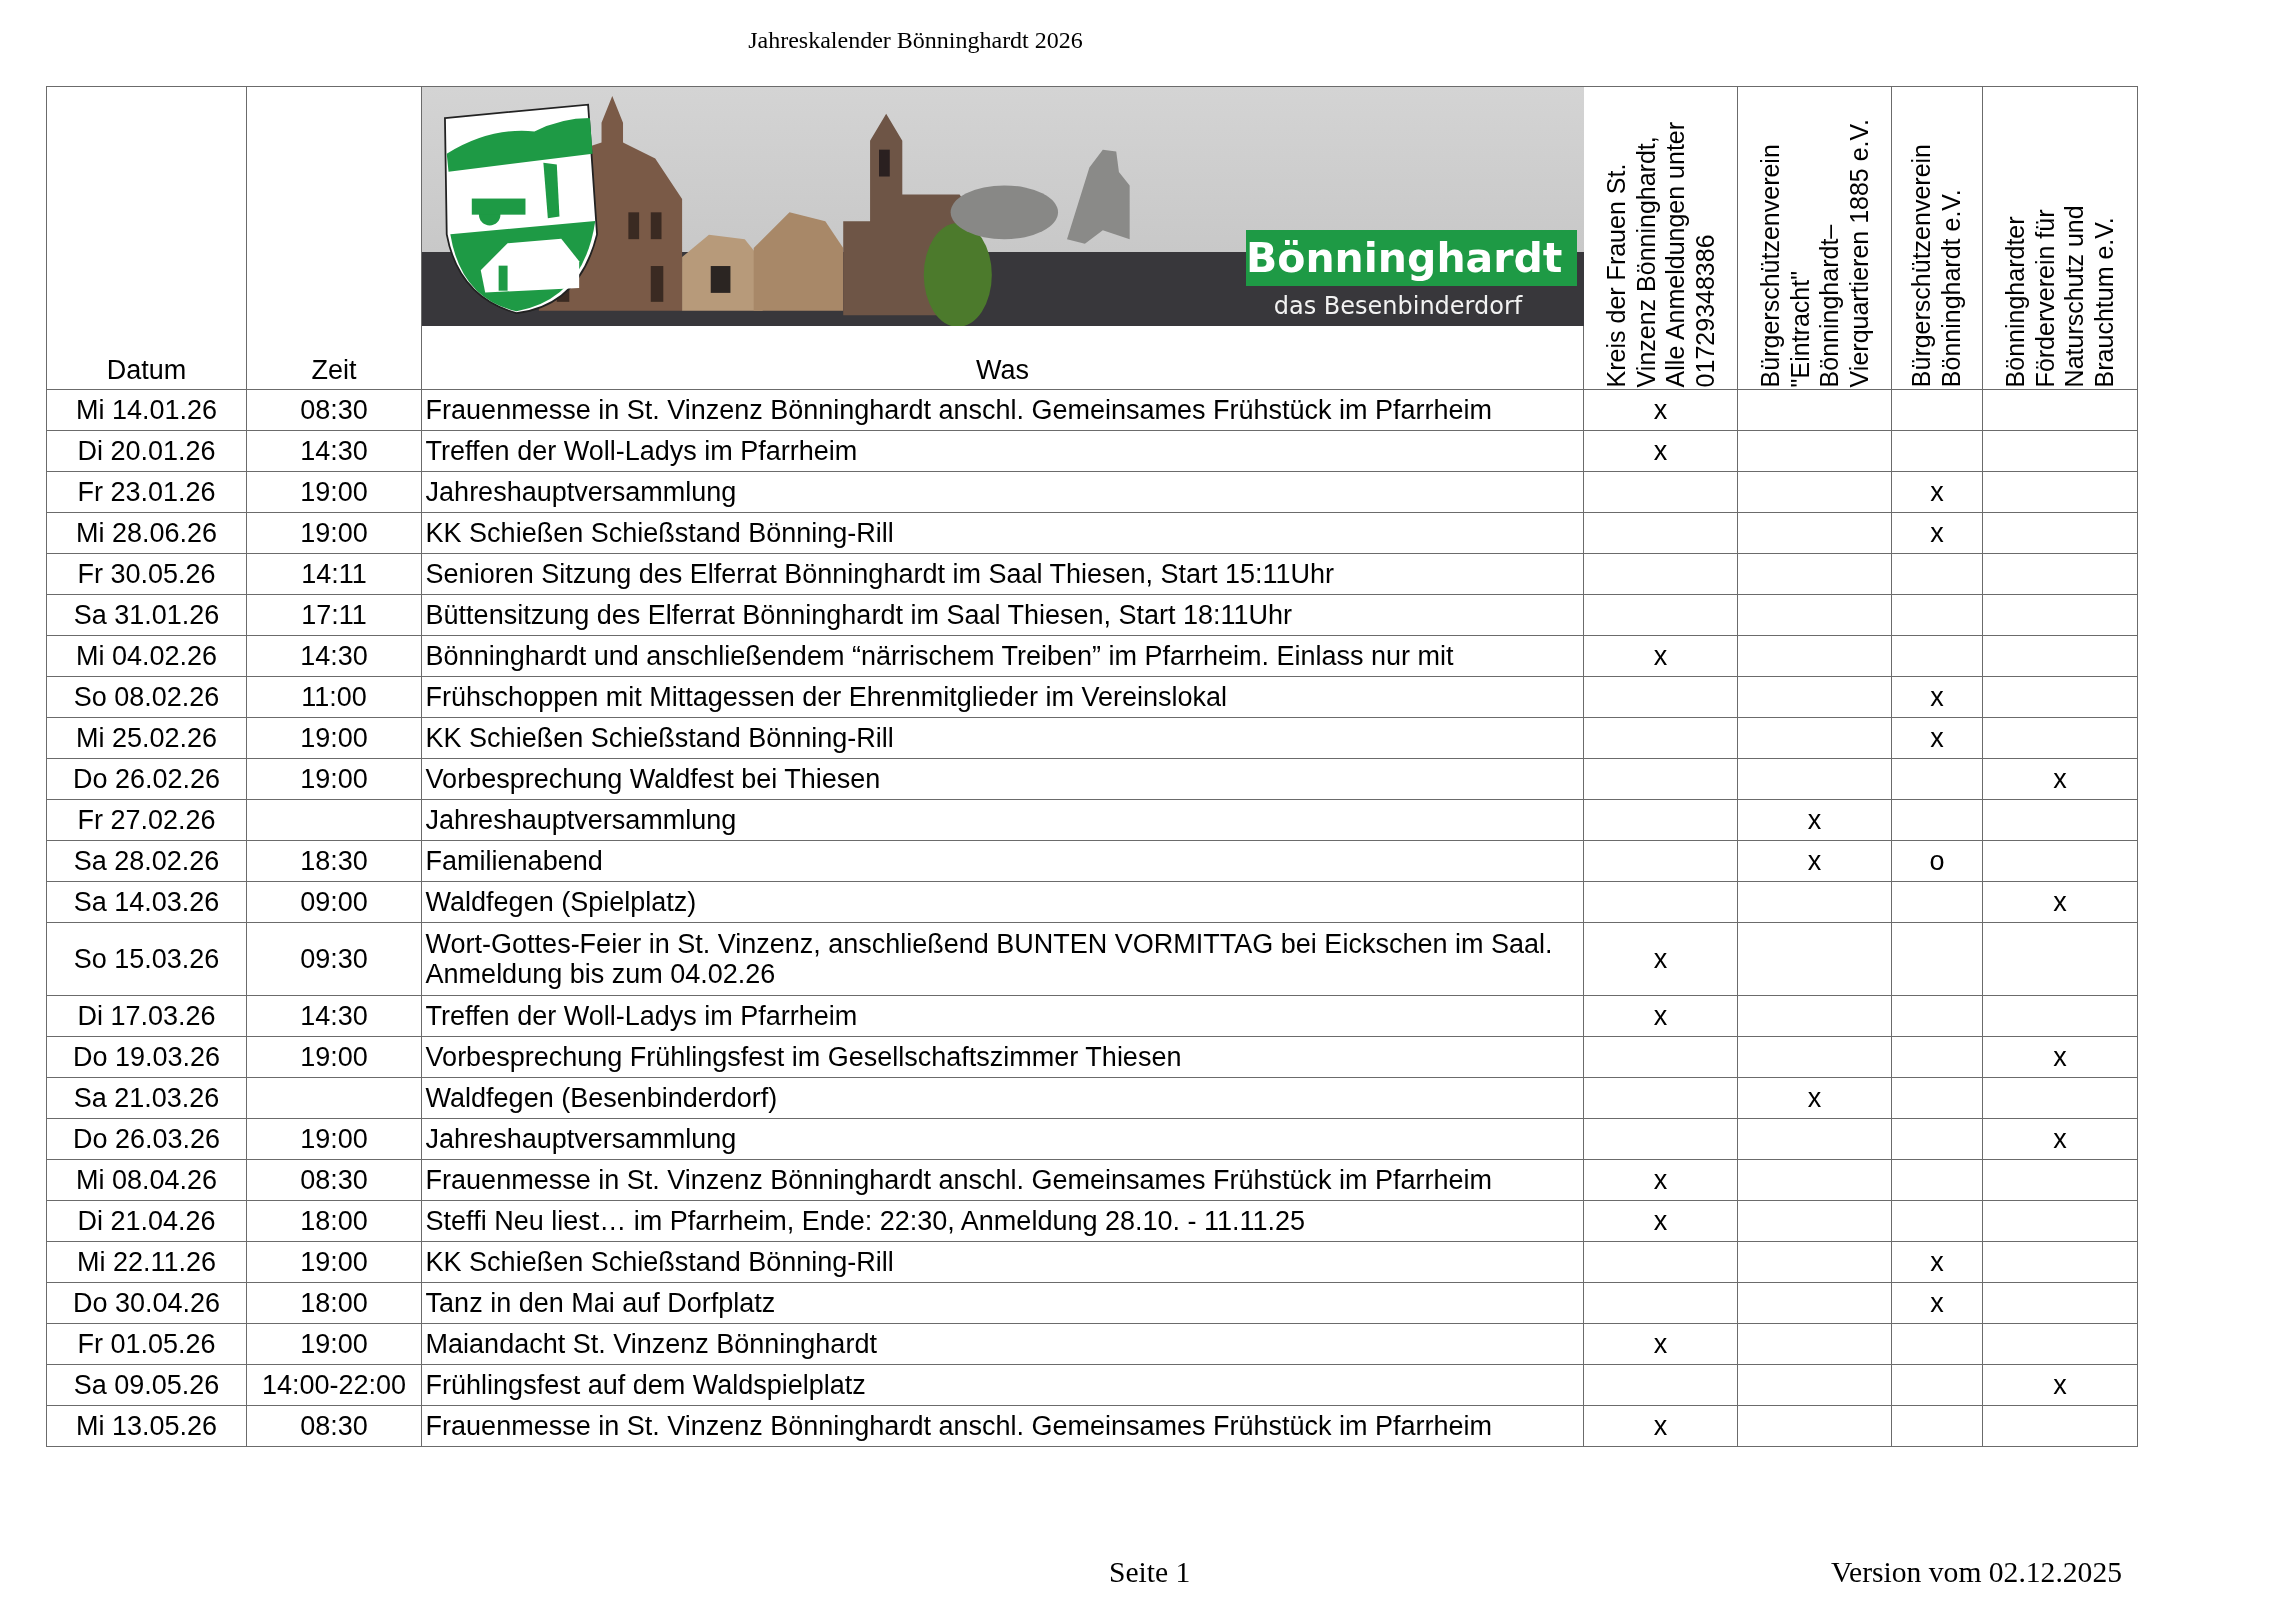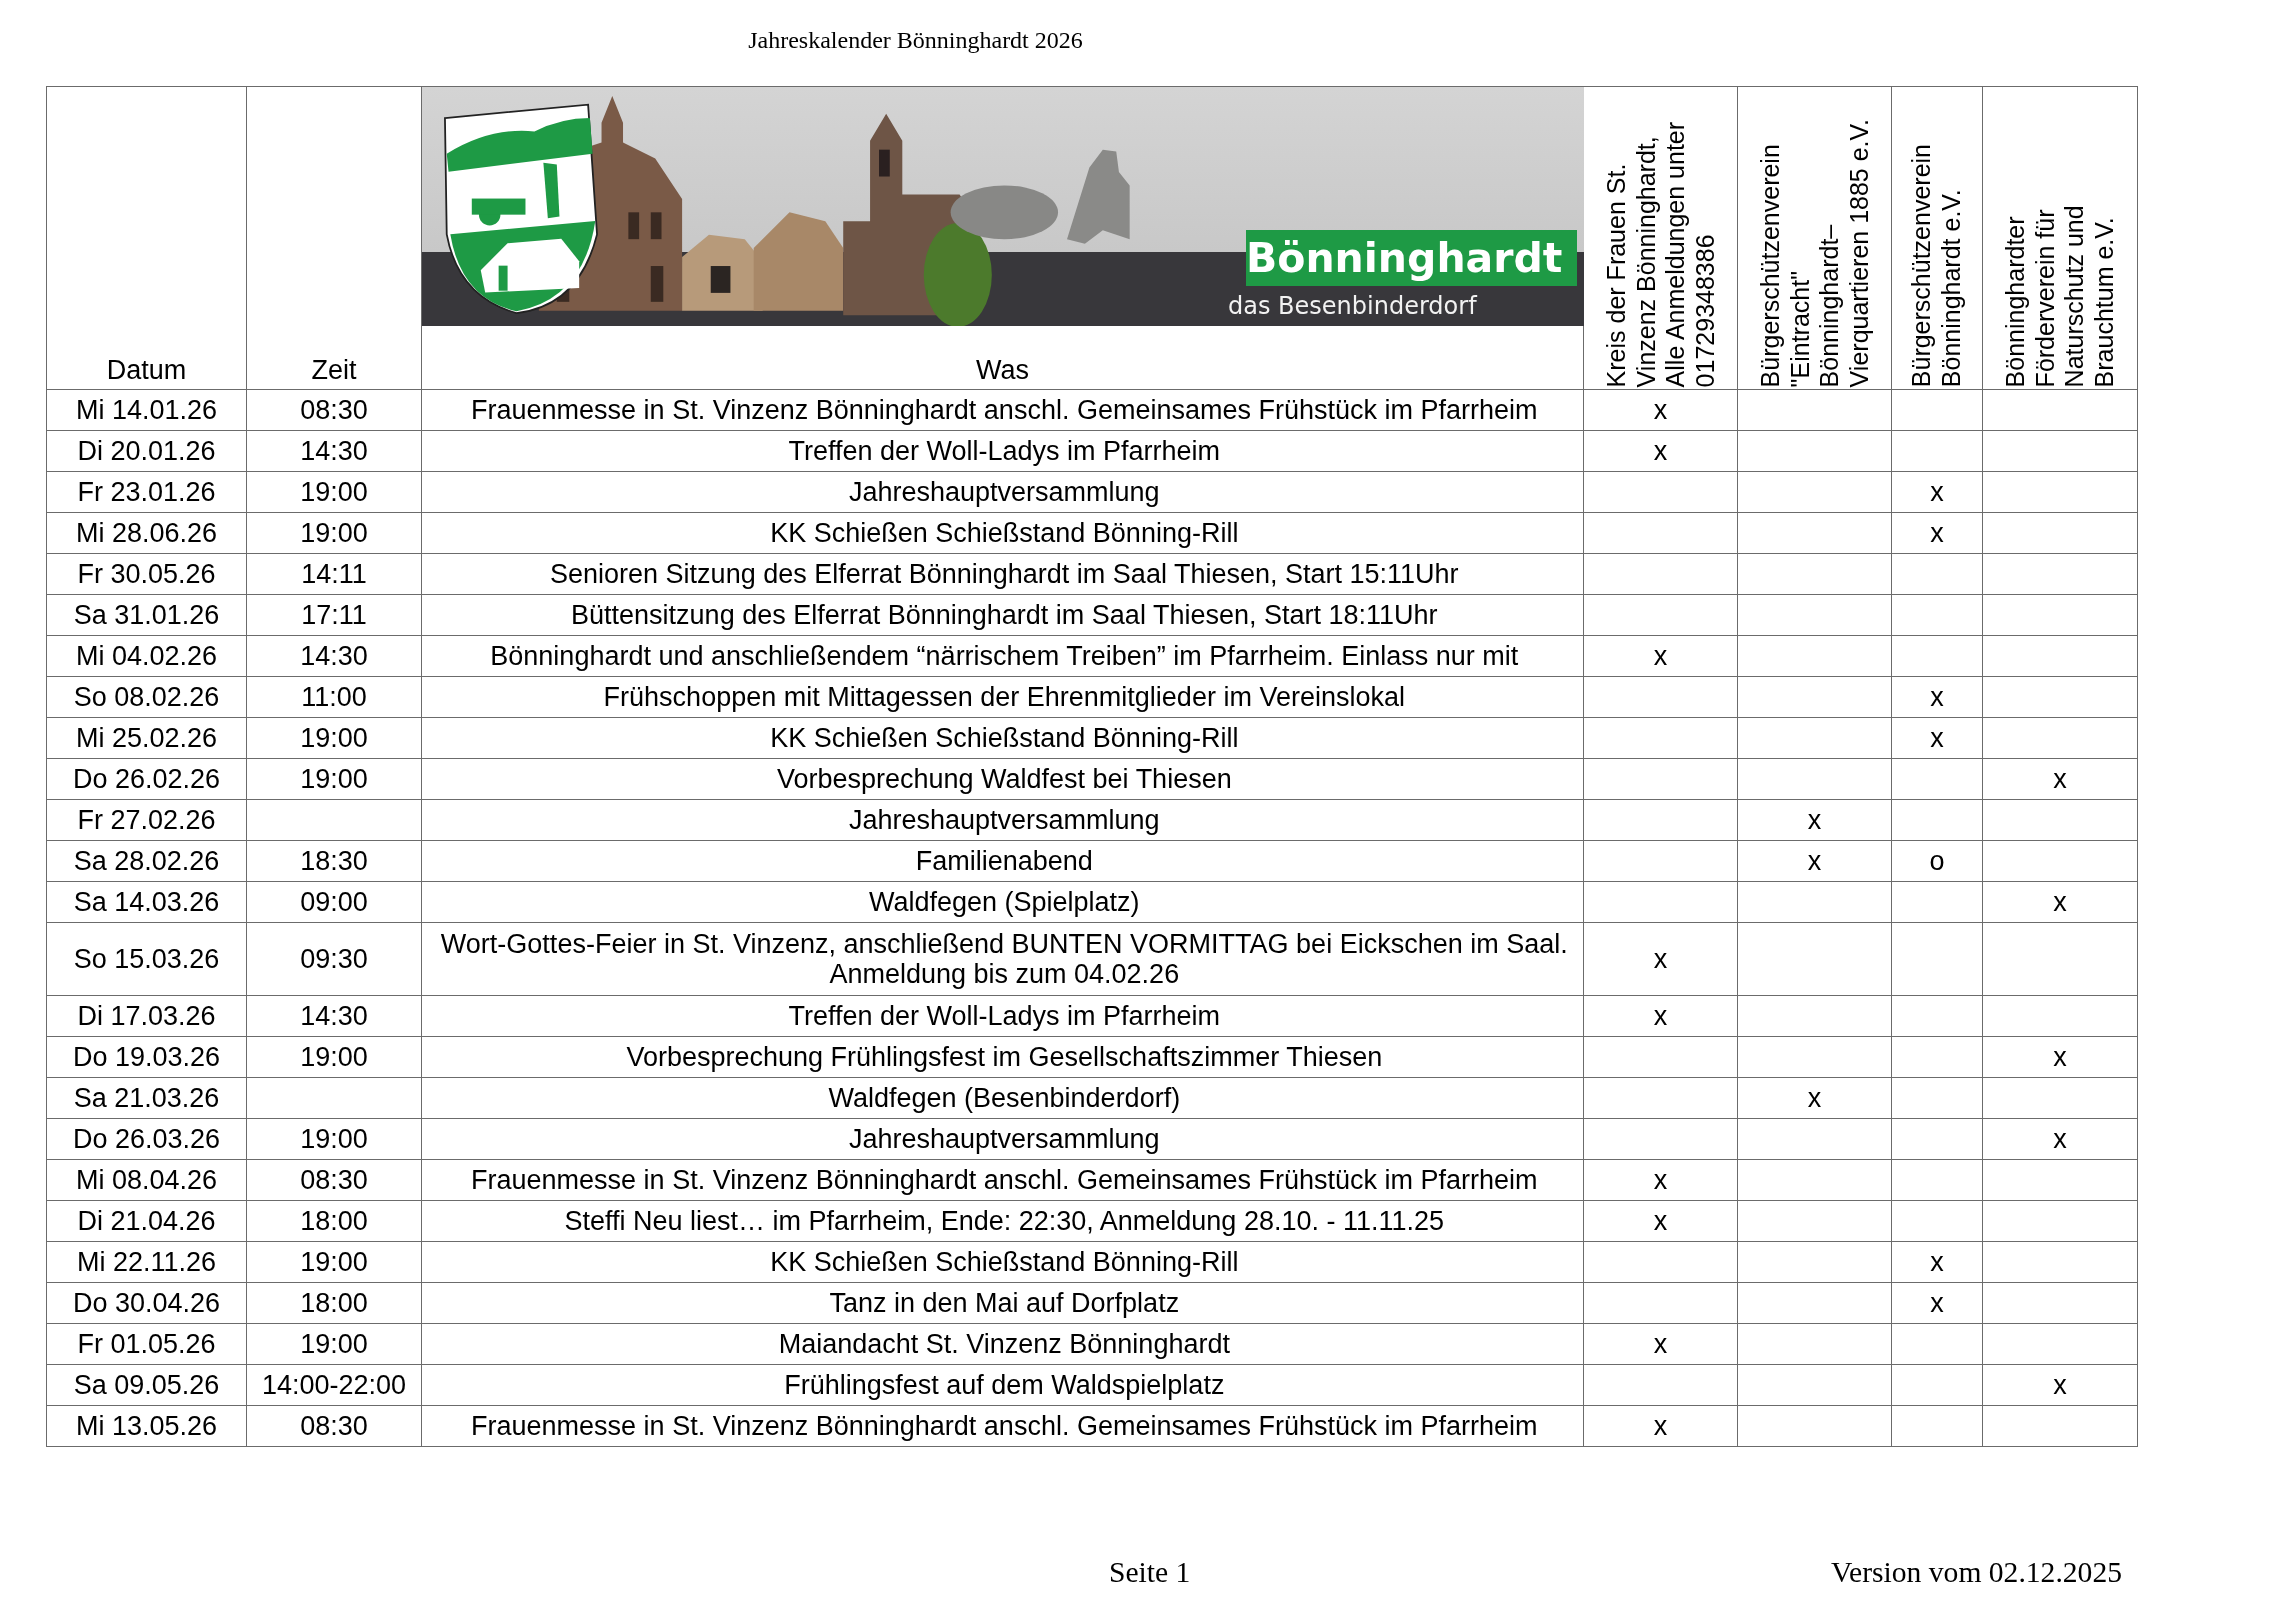--- a/index.html
+++ b/index.html
@@ -9,27 +9,27 @@
   table.cal td, table.cal th { border: 1.8px solid #6b6b6b; padding: 0; font-weight: normal; font-size: 27px; line-height: 30px; }
   th.hdr { height: 302px; vertical-align: bottom; text-align: center; position: relative; }
   th.hdr .lbl { display: block; padding-bottom: 3.6px; margin-top: 27px; }
   th.was-hdr { vertical-align: bottom; }
   .banner { position: absolute; left: 0; top: 0; width: 1162px; height: 239px; background: #cfcfcf; overflow: hidden; }
   .banner .sky { position: absolute; left: 0; top: 0; right: 0; height: 165px; background: linear-gradient(#d4d4d4, #c8c8c8); }
   .banner .dark { position: absolute; left: 0; right: 0; top: 165px; bottom: 0; background: #38373b; }
   .crest { position: absolute; left: 14.3px; top: 12.5px; width: 170px; height: 215px; }
   .bldg { position: absolute; }
   .brand-box { position: absolute; left: 824px; top: 143px; width: 331px; height: 56px; background: #1e9a45; color: #fff; font-family: "DejaVu Sans", sans-serif; font-weight: bold; font-size: 41px; line-height: 56px; text-align: right; padding-right: 28px; box-sizing: border-box; }
-  .brand-sub { position: absolute; left: 806px; top: 204px; width: 340px; color: #f2f2f2; font-family: "DejaVu Sans", sans-serif; font-size: 24px; text-align: left; }
+  .brand-sub { position: absolute; left: 806px; top: 204px; width: 340px; color: #f2f2f2; font-family: "DejaVu Sans", sans-serif; font-size: 24px; text-align: center; }
   th.rot { vertical-align: bottom; }
   th.rot .vwrap { position: relative; height: 300px; width: 100%; }
   th.rot .vtext { position: absolute; left: 50%; bottom: 1.8px; transform-origin: left bottom; transform: rotate(-90deg) translateY(50%); white-space: pre; text-align: left; font-size: 25px; line-height: 29.6px; width: 296px; margin-left: 0; }
   td { height: 40px; }
   td.c { text-align: center; }
-  td.l { text-align: center; padding-left: 3.6px !important; white-space: nowrap; overflow: hidden; }
+  td.l { text-align: left; padding-left: 3.6px !important; white-space: nowrap; overflow: hidden; }
   td.wrap { white-space: normal; }
   tr.tall td { height: 72px; }
   .mark { font-size: 27px; }
   .footer-page { position: absolute; left: 1109px; top: 1556px; font-family: "Liberation Serif", serif; font-size: 29.6px; }
   .footer-version { position: absolute; left: 1831px; top: 1556px; font-family: "Liberation Serif", serif; font-size: 29.6px; }
 </style>
 </head>
 <body>
 
 <div class="doc-title">Jahreskalender Bönninghardt 2026</div>

